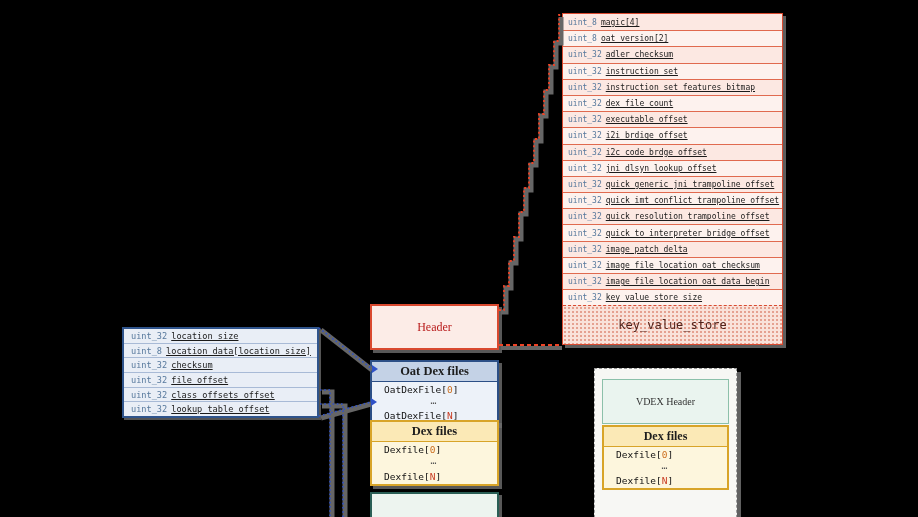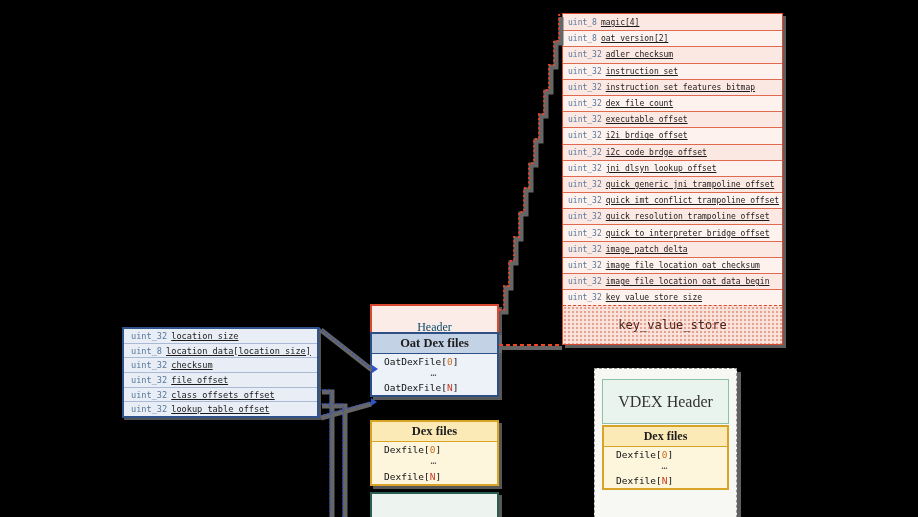--- a/index.html
+++ b/index.html
@@ -28,22 +28,22 @@
     border:2px solid #2f548c;background:#e9eef6;box-sizing:border-box;
     box-shadow:2px 2px 0 rgba(120,120,120,.7);display:flex;flex-direction:column;}
   .od-row{flex:1 1 auto;display:flex;align-items:center;padding-left:7px;font-size:8.6px;
     white-space:nowrap;overflow:hidden;}
   .od-row + .od-row{border-top:1px solid #a8bad6;}
 
   
   .midbox{position:absolute;left:370px;width:129px;box-sizing:border-box;
     box-shadow:3px 3px 0 rgba(110,110,110,.8);}
   #oat-file-header-box{top:304px;height:46px;border:2px solid #d9492f;background:#fcece7;
-    display:flex;align-items:center;justify-content:center;font-size:12px;color:#0c4a6e;}
-  #oat-dex-files-section{top:332px;height:65px;border:2px solid #2c4f86;background:#edf2f9;
+    display:flex;align-items:center;justify-content:center;font-size:12px;color:#b91c1c;}
+  #oat-dex-files-section{top:360px;height:65px;border:2px solid #2c4f86;background:#edf2f9;
     display:flex;flex-direction:column;}
   .sec-title{display:flex;align-items:center;justify-content:center;font-weight:bold;
     font-size:12.5px;color:#1d1d1d;}
   #oat-dex-files-section .sec-title{flex:0 0 19px;background:#c4d2e6;border-bottom:1.5px solid #2c4f86;}
   .entry-row{flex:0 0 15px;display:flex;align-items:center;padding-left:12px;font-size:9.5px;
     color:#111;}
   .dots-row{flex:1 1 auto;display:flex;align-items:center;justify-content:center;
     font-size:9px;color:#555;letter-spacing:2px;}
   .idx-zero{color:#cc6f1f;}
   .idx-n{color:#c83a20;}
@@ -59,21 +59,21 @@
     font-weight:bold;font-size:12px;letter-spacing:.5px;}
   #caption .c1{color:#b5432c;margin-right:14px;}
   #caption .c2{color:#3a67b8;margin-right:8px;}
   #caption .c3{color:#3a67b8;}
 
   
   #vdex-container{position:absolute;left:594px;top:368px;width:143px;height:160px;
     background:#f7f7f4;border:1.5px dashed #9a9a9a;box-sizing:border-box;
     box-shadow:4px 4px 0 rgba(120,120,120,.8);padding:0 7px;}
   #vdex-header-box{margin-top:10px;height:45px;border:1.5px solid #8cc0aa;background:#eaf4ef;
-    display:flex;align-items:center;justify-content:center;font-size:16px;color:#333;
+    display:flex;align-items:center;justify-content:center;font-size:10px;color:#333;
     box-sizing:border-box;}
   #vdex-dex-files-section{margin-top:1px;height:65px;border:2px solid #d8a428;background:#fdf6dd;
     display:flex;flex-direction:column;box-sizing:border-box;}
   #vdex-dex-files-section .sec-title{flex:0 0 19px;background:#fbe9b6;border-bottom:1.5px solid #d8a428;font-size:12px;}
   #verifier-deps-label{margin-top:9px;text-align:center;font-size:12px;color:#333;}
 
   
   #connector-lines{position:absolute;left:0;top:0;width:918px;height:517px;
     pointer-events:none;z-index:50;}
 </style>

